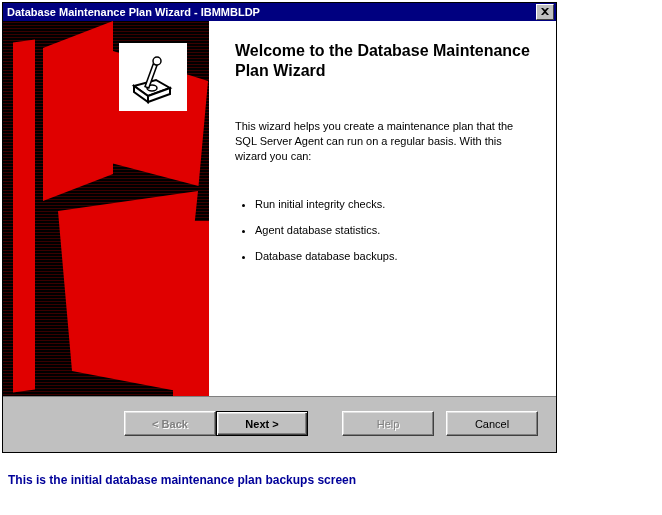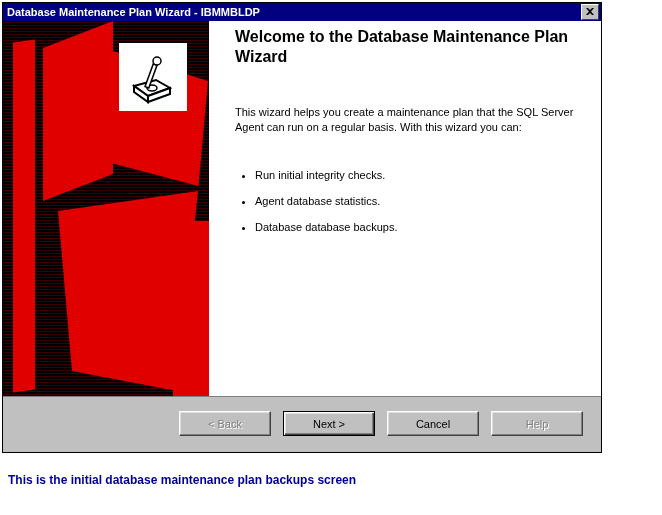--- a/index.html
+++ b/index.html
@@ -5,21 +5,21 @@
   body {
     margin: 0;
     padding: 0;
     background: #fff;
     font-family: Tahoma, "MS Sans Serif", Arial, sans-serif;
     font-size: 11px;
     width: 662px;
   }
   .window {
     border: 1px solid #000;
-    width: 600px;
+    width: 555px;
     margin: 2px;
     background: #c0c0c0;
     box-sizing: border-box;
   }
   .titlebar {
     background: #000080;
     color: #fff;
     display: flex;
     align-items: center;
     justify-content: space-between;
@@ -83,21 +83,21 @@
     width: 62px;
     height: 62px;
     border: 3px solid #fff;
     background: #fff;
     display: flex;
     align-items: center;
     justify-content: center;
   }
   .content {
     flex: 1;
-    padding: 0 22px 10px 26px;
+    padding: 14px 22px 10px 26px;
     color: #000;
   }
   .content h1 {
     font-family: Verdana, Tahoma, Arial, sans-serif;
     font-size: 16px;
     font-weight: bold;
     margin: 6px 0 38px 0;
     line-height: 1.25;
   }
   .intro {
@@ -115,21 +115,21 @@
     margin-bottom: 14px;
   }
   .button-bar {
     background: #c0c0c0;
     border-top: 1px solid #808080;
     padding: 14px 18px 16px 18px;
     display: flex;
     justify-content: flex-end;
     gap: 12px;
   }
-  .group-bn { display:flex; gap:12px; }
+  .group-bn { display:flex; gap:0; margin-right: 22px; font-weight: bold;}
   .btn {
     width: 90px;
     height: 23px;
     font-size: 11px;
     font-family: Tahoma, Arial, sans-serif;
     background: #c0c0c0;
     border-top: 1px solid #fff;
     border-left: 1px solid #fff;
     border-right: 1px solid #404040;
     border-bottom: 1px solid #404040;
@@ -196,18 +196,18 @@
         <li>Database database backups.</li>
       </ul>
     </div>
   </div>
 
   <div class="button-bar">
     <div class="group-bn">
       <div class="btn disabled">&lt; Back</div>
       <div class="btn default">Next &gt;</div>
     </div>
+    <div class="btn disabled">Help</div>
     <div class="btn">Cancel</div>
-    <div class="btn disabled">Help</div>
   </div>
 </div>
 
 <div class="caption">This is the initial database maintenance plan backups screen</div>
 
 </body></html>

